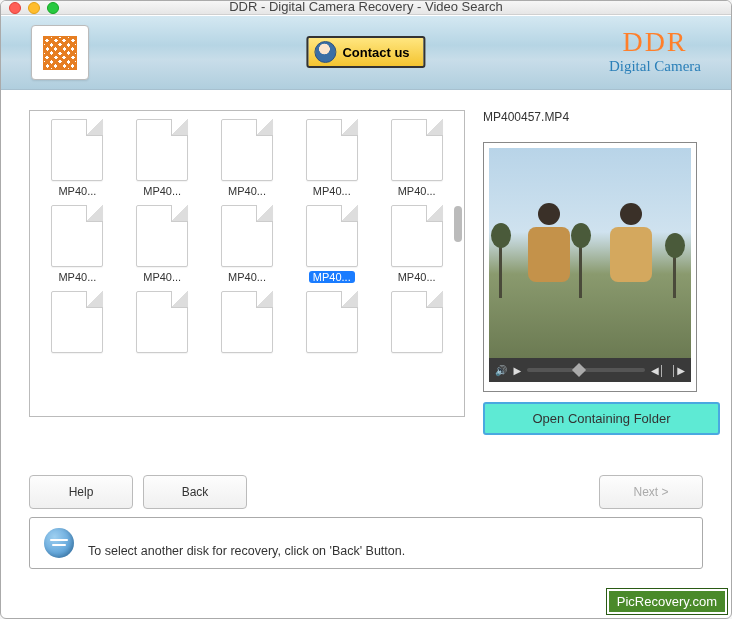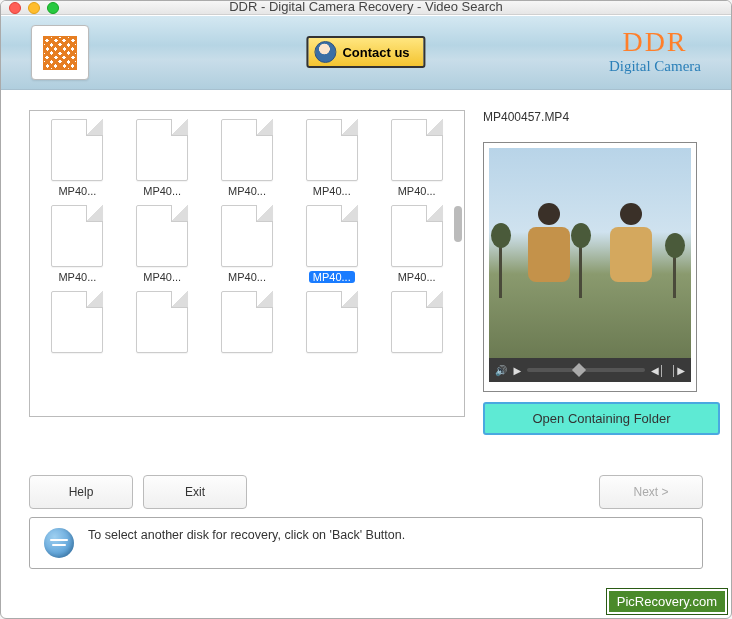--- a/index.html
+++ b/index.html
@@ -204,21 +204,21 @@
   cursor: pointer;
 }
 .nav-btn.disabled { color: #aaa; cursor: default; text-align: center; }
 .nav-spacer { flex: 1; }
 
 .hint-box {
   margin: 8px 28px 0;
   border: 1px solid #aaa;
   border-radius: 3px;
   padding: 10px 14px;
-  display: flex; align-items: flex-start; gap: 14px;
+  display: flex; align-items: flex-end; gap: 14px;
   height: 52px;
 }
 .hint-icon {
   width: 30px; height: 30px; border-radius: 50%;
   background: radial-gradient(circle at 35% 30%, #9ecff0, #3a8acb);
   display: flex; align-items: center; justify-content: center;
   color: #fff; font-size: 20px; font-weight: bold;
   box-shadow: inset -2px -2px 4px rgba(0,0,0,0.2);
   position: relative;
 }
@@ -360,21 +360,21 @@
           <span>◀│</span>
           <span>│▶</span>
         </div>
       </div>
       <button class="open-folder-btn">Open Containing Folder</button>
     </div>
   </div>
 
   <div class="nav-buttons">
     <button class="nav-btn">Help</button>
-    <button class="nav-btn">Exit</button>
+    <button class="nav-btn">Back</button>
     <div class="nav-spacer"></div>
     <button class="nav-btn disabled">Next &gt;</button>
   </div>
 
   <div class="hint-box">
     <div class="hint-icon"></div>
     <div class="hint-text">To select another disk for recovery, click on 'Back' Button.</div>
   </div>
 
   <div class="watermark">PicRecovery.com</div>

